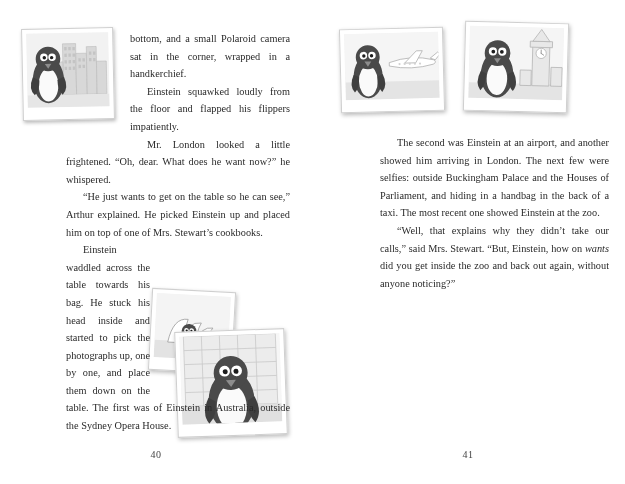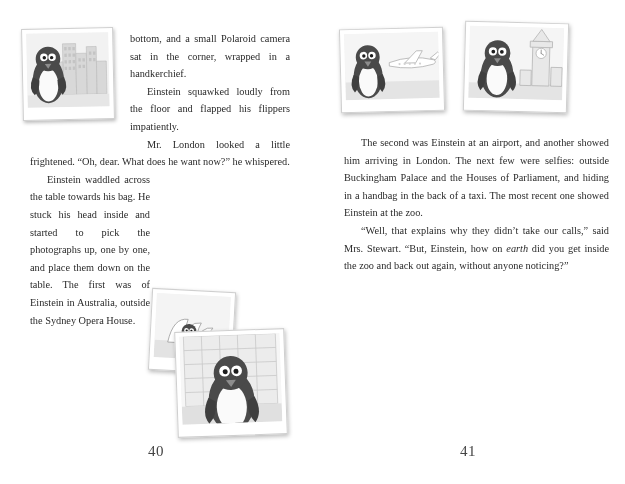--- a/index.html
+++ b/index.html
@@ -35,21 +35,21 @@
     position: relative;
     font-size: 10.3px;
     line-height: 17.6px;
     text-align: justify;
     text-justify: inter-word;
     hyphens: auto;
   }
   p {
     margin: 0;
   }
-  p.indent { text-indent: 17px; }
+  p.indent { text-indent: 17px; margin-left: 36px; }
   p.noindent { text-indent: 0; }
 
   
   .polaroid {
     position: absolute;
     background: #ffffff;
     border: 1px solid #cfcfcf;
     box-shadow: 1px 2px 4px rgba(0,0,0,0.28);
     box-sizing: border-box;
     padding: 4px 4px 12px 4px;
@@ -93,21 +93,21 @@
     width: 104px; height: 90px;
     transform: rotate(1.5deg);
   }
 
   .pagenum {
     position: absolute;
     bottom: 24px;
     width: 100%;
     left: 0;
     text-align: center;
-    font-size: 15px;
+    font-size: 10px;
     color: #444;
     letter-spacing: 0.5px;
   }
   .page.left .pagenum  { padding-right: 8px; }
   .page.right .pagenum { padding-right: 0; }
 
   em { font-style: italic; }
 
   
   .shape-right-top {
@@ -239,20 +239,21 @@
           </g>
         </svg>
       </div>
     </div>
 
     <div class="col">
       <div class="shape-right-top"></div>
       <p class="noindent">bottom, and a small Polaroid camera sat in the corner, wrapped in a handkerchief.</p>
       <p class="indent">Einstein squawked loudly from the floor and flapped his flippers impatiently.</p>
       <p class="indent">Mr. London looked a little frightened. “Oh, dear. What does he want now?” he whispered.</p>
+      <p class="indent">“He just wants to get on the table so he can see,” Arthur explained. He picked Einstein up and placed him on top of one of Mrs. Stewart’s cookbooks.</p>
       <div class="shape-left-bottom"></div>
       <p class="indent">Einstein waddled across the table towards his bag. He stuck his head inside and started to pick the photographs up, one by one, and place them down on the table. The first was of Einstein in Australia, outside the Sydney Opera House.</p>
     </div>
 
     <div class="pagenum">40</div>
   </div>
 
   <div class="page right">
 
     <div class="polaroid" id="ph-plane">
@@ -317,19 +318,19 @@
             <path d="M14 56 q-7 14 0 23 q7 -7 6 -20 z" fill="#3f3f3f"></path>
             <path d="M52 56 q7 14 0 23 q-7 -7 -6 -20 z" fill="#3f3f3f"></path>
           </g>
         </svg>
       </div>
     </div>
 
     <div class="col">
       <div class="shape-plane-row"></div>
       <p class="indent">The second was Einstein at an airport, and another showed him arriving in London. The next few were selfies: outside Buckingham Palace and the Houses of Parliament, and hiding in a handbag in the back of a taxi. The most recent one showed Einstein at the zoo.</p>
-      <p class="indent"><span>“Well, that explains why they didn’t take our calls,” said Mrs. Stewart. “But, Einstein, how on <em>earth</em> did you get inside the zoo and back out again, without anyone noticing?”</span></p>
+      <p class="indent"><span>“Well, that explains why they didn’t take our calls,” said Mrs. Stewart. “But, Einstein, how on <em>wants</em> did you get inside the zoo and back out again, without anyone noticing?”</span></p>
     </div>
 
     <div class="pagenum">41</div>
   </div>
 
 </div>
 
 </body></html>

